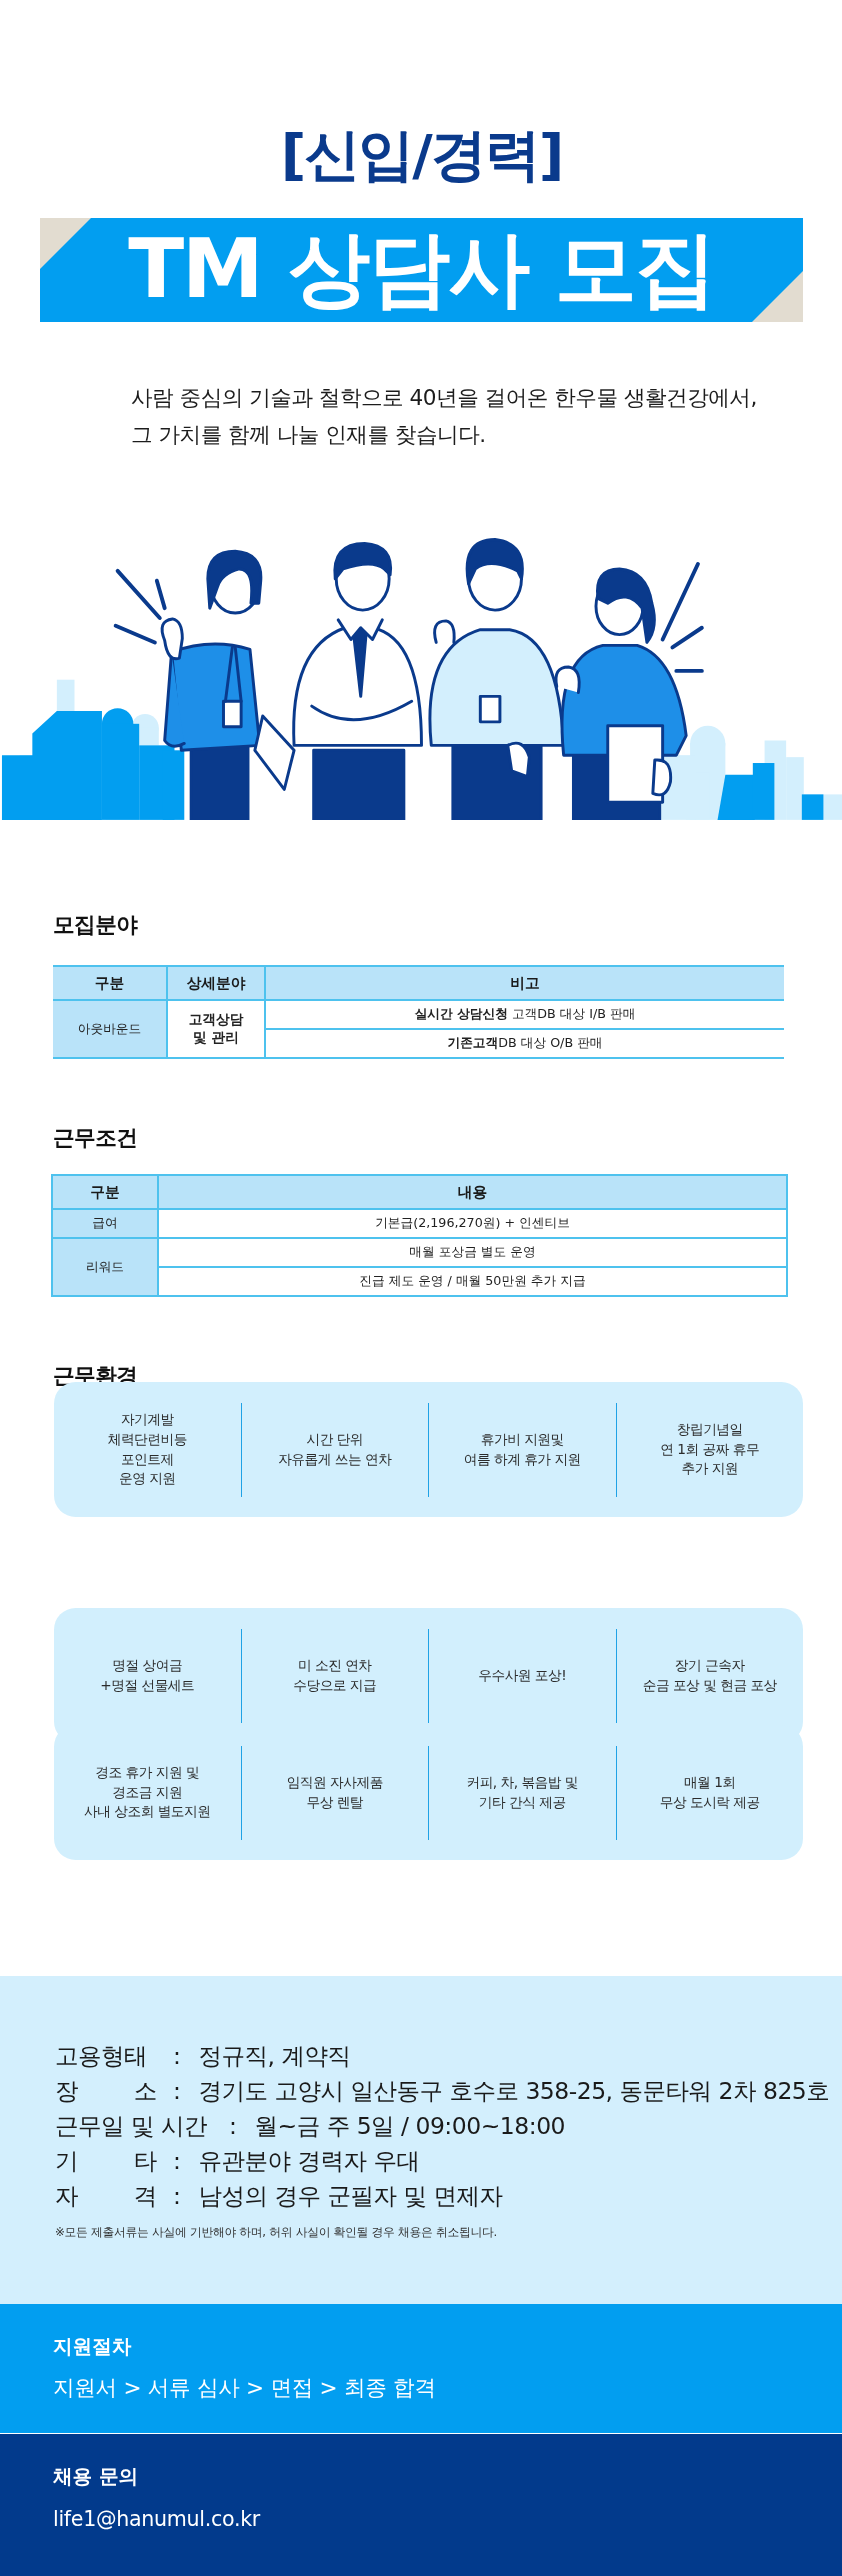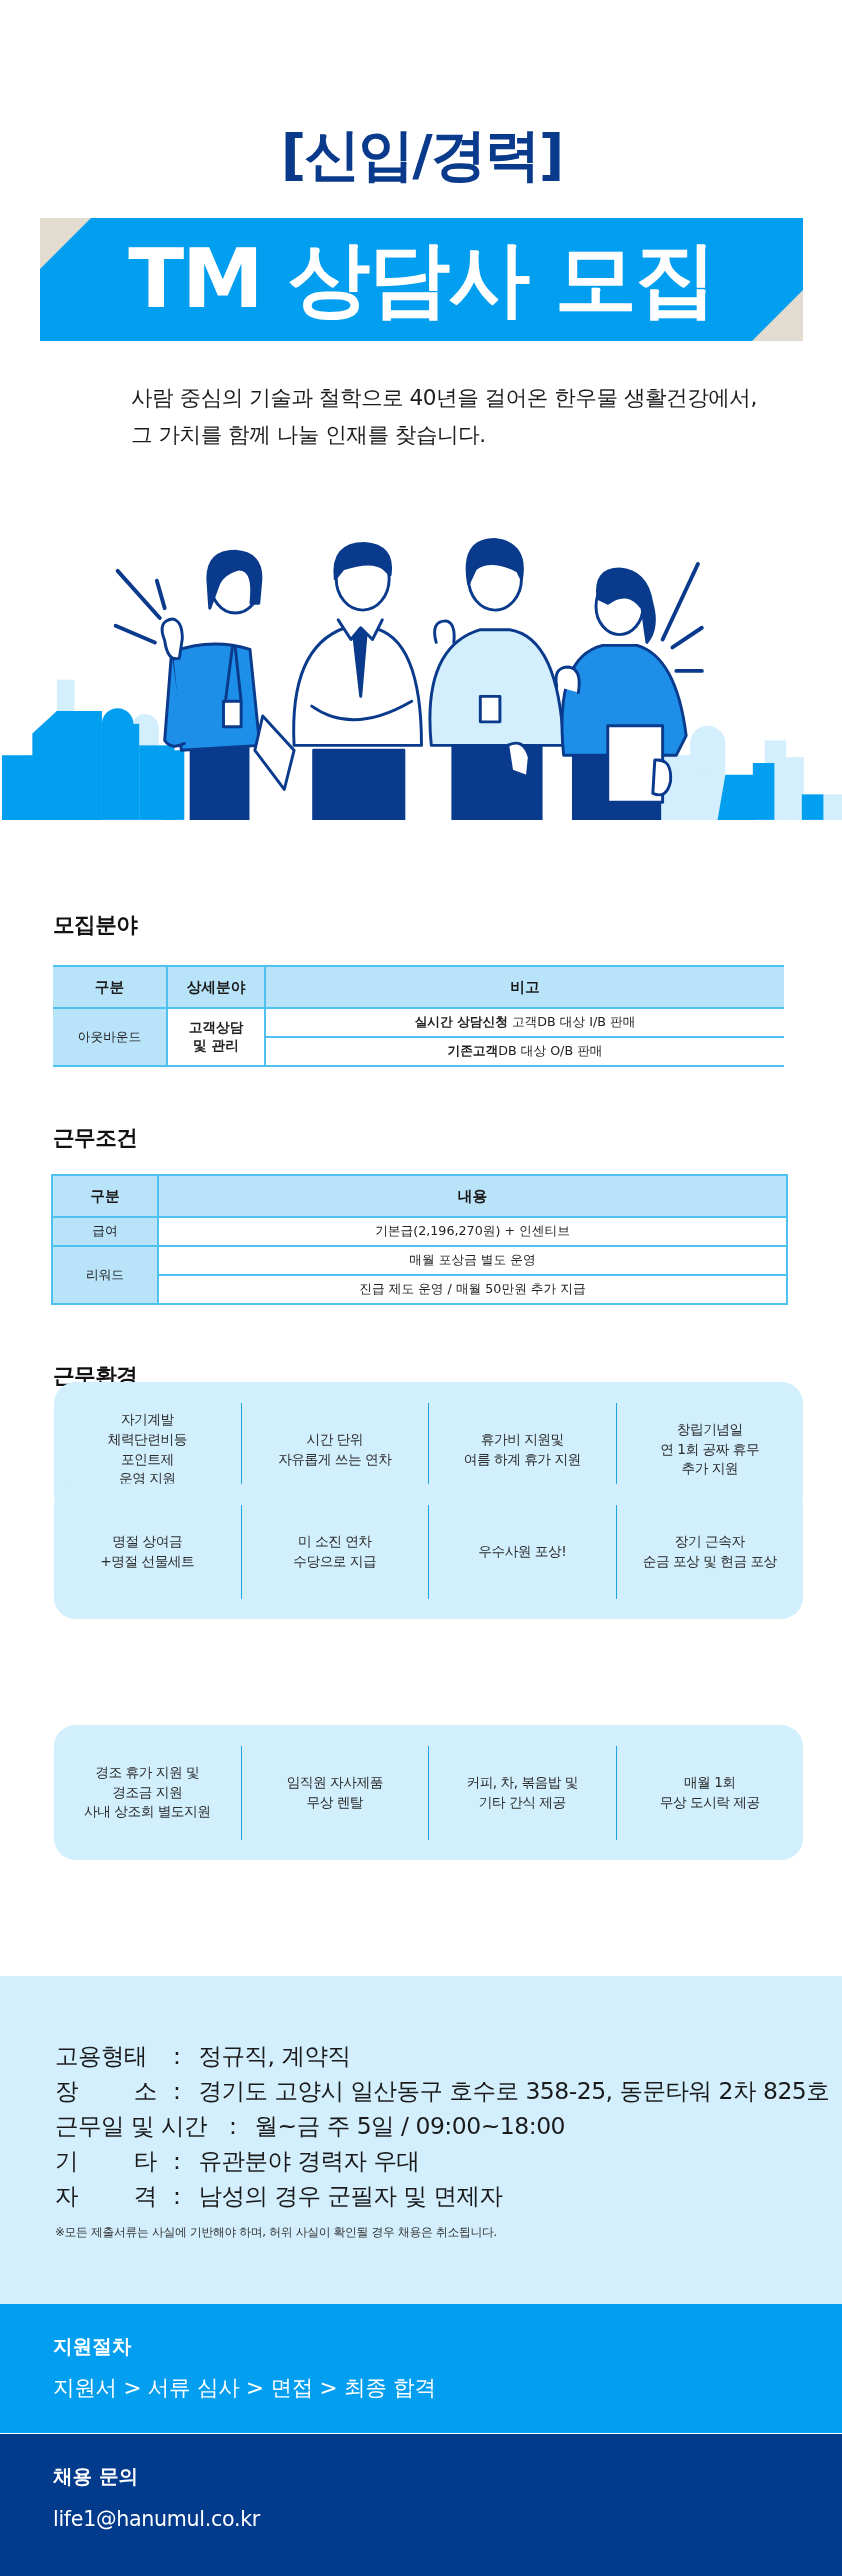--- a/index.html
+++ b/index.html
@@ -7,21 +7,21 @@
   body { font-family: "DejaVu Sans", "Liberation Sans", sans-serif; color: #222; position: relative; height: 2576px; overflow: hidden; }
 
   .abs { position: absolute; }
 
   
   .headline {
     left: 0; width: 843px; top: 106px; text-align: center;
     font-size: 56px; font-weight: bold; color: #0a3a8c; letter-spacing: -2px; line-height: 98px;
   }
   .banner {
-    left: 40px; top: 218px; width: 763px; height: 123px; background: #029ef0; overflow: hidden;
+    left: 40px; top: 218px; width: 763px; height: 104px; background: #029ef0; overflow: hidden;
   }
   .banner .corner-tl {
     position: absolute; left: 0; top: 0; width: 0; height: 0;
     border-top: 51px solid #e2dcd0; border-right: 51px solid transparent;
   }
   .banner .corner-br {
     position: absolute; right: 0; bottom: 0; width: 0; height: 0;
     border-bottom: 51px solid #e2dcd0; border-left: 51px solid transparent;
   }
   .banner-text {
@@ -35,21 +35,21 @@
 
   
   .illustration { left: 0; top: 510px; width: 843px; height: 310px; }
 
   
   .section-title { font-size: 21.6px; font-weight: bold; color: #111; letter-spacing: -0.5px; }
 
   
   table.grid { border-collapse: collapse; position: absolute; font-size: 12.7px; color: #222; }
   table.grid td, table.grid th { border: 2px solid #4ec2ee; text-align: center; padding: 0; }
-  table.grid th { background: #b9e3f9; font-size: 14.7px; font-weight: bold; color: #1a1a1a; height: 42px; }
+  table.grid th { background: #b9e3f9; font-size: 14.7px; font-weight: bold; color: #1a1a1a; height: 34px; }
   table.grid .cat { background: #b9e3f9; }
   table.grid td { height: 29px; }
   table.grid .bold { font-weight: bold; }
   .t1 { left: 53px; top: 965px; width: 731px; }
   .t1 td, .t1 th { border-left: 2px solid #4ec2ee; border-right: 2px solid #4ec2ee; }
   .t1 tr > *:first-child { border-left: none; }
   .t1 tr > *:last-child { border-right: none; }
   .t2 { left: 51px; top: 1174px; width: 737px; }
 
   
@@ -233,21 +233,21 @@
 포인트제
 운영 지원</div>
   <div class="cell">시간 단위
 자유롭게 쓰는 연차</div>
   <div class="cell">휴가비 지원및
 여름 하계 휴가 지원</div>
   <div class="cell">창립기념일
 연 1회 공짜 휴무
 추가 지원</div>
 </div>
-<div class="abs card" style="top:1484px;">
+<div class="abs card" style="top:1608px;">
   <div class="cell">명절 상여금
 +명절 선물세트</div>
   <div class="cell">미 소진 연차
 수당으로 지급</div>
   <div class="cell">우수사원 포상!</div>
   <div class="cell">장기 근속자
 순금 포상 및 현금 포상</div>
 </div>
 <div class="abs card" style="top:1725px;">
   <div class="cell">경조 휴가 지원 및

